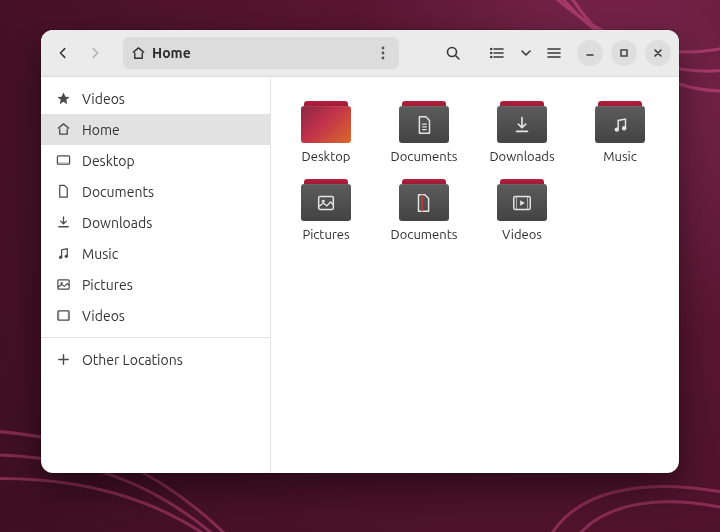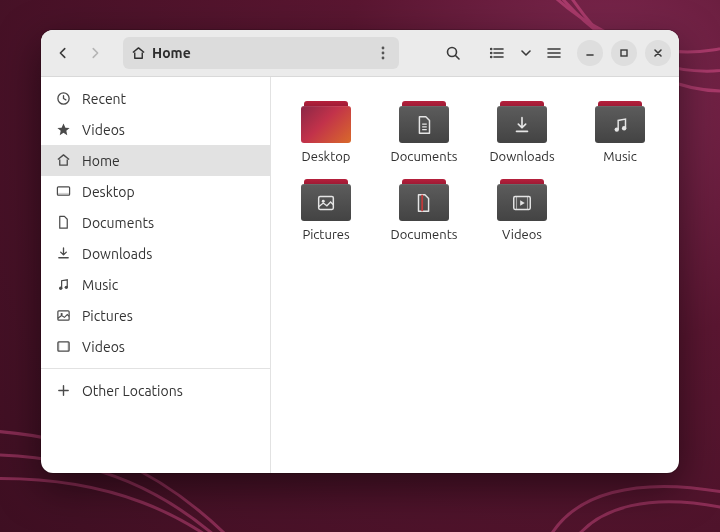--- a/index.html
+++ b/index.html
@@ -130,29 +130,20 @@
           <path d="M2 2 L8 8 M8 2 L2 8" stroke="currentColor" stroke-width="1.6" stroke-linecap="round"></path>
         </svg>
     </div>
   </div>
 
   <div class="body">
     <div class="sidebar">
       <div class="sb-item">
         <span class="sb-ico">
             <svg width="15" height="15" viewBox="0 0 16 16">
-              <circle cx="8" cy="8" r="6" stroke="currentColor" stroke-width="1.4" fill="none"></circle>
-              <path d="M8 5 V8 L10.5 9.5" stroke="currentColor" stroke-width="1.4" fill="none" stroke-linecap="round"></path>
-            </svg>
-          </span>
-        <span>Recent</span>
-      </div>
-      <div class="sb-item">
-        <span class="sb-ico">
-            <svg width="15" height="15" viewBox="0 0 16 16">
               <path d="M8 1.5 L10 6 L14.5 6.3 L11 9.3 L12 14 L8 11.5 L4 14 L5 9.3 L1.5 6.3 L6 6 Z" fill="currentColor"></path>
             </svg>
           </span>
         <span>Videos</span>
       </div>
       <div class="sb-item selected">
         <span class="sb-ico">
             <svg width="15" height="15" viewBox="0 0 16 16">
               <path d="M2 7 L8 2 L14 7 M4 7 V13 H12 V7" stroke="currentColor" stroke-width="1.4" fill="none" stroke-linejoin="round"></path>
             </svg>

